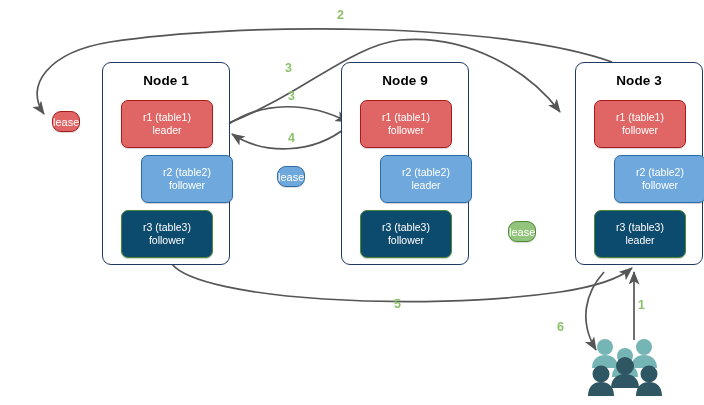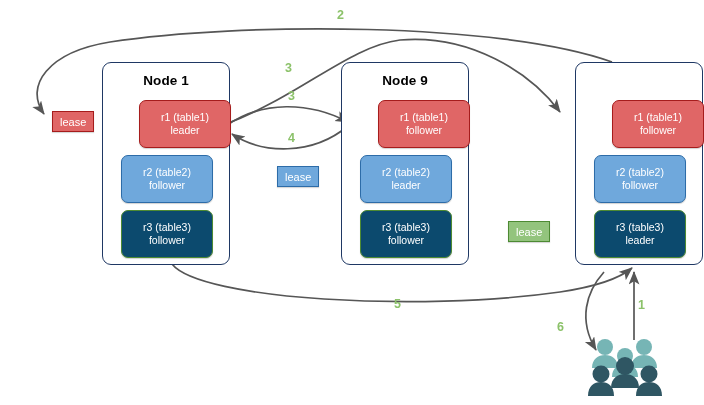--- a/index.html
+++ b/index.html
@@ -47,30 +47,30 @@
     display: flex;
     flex-direction: column;
     align-items: center;
     justify-content: center;
     color: #ffffff;
     font-size: 10.5px;
     line-height: 13px;
     text-align: center;
     box-shadow: 0 1px 1px rgba(0,0,0,.18);
   }
-  .rep-red   { background: #e06666; border: 1.4px solid #a61c1c; margin-left: 18px; }
-  .rep-blue  { background: #6fa8dc; border: 1.4px solid #2d6ca8; }
+  .rep-red   { background: #e06666; border: 1.4px solid #a61c1c; }
+  .rep-blue  { background: #6fa8dc; border: 1.4px solid #2d6ca8; margin-left: 20px; }
   .rep-green { background: #0c4a6e; border: 1.4px solid #4d8a33; }
 
   
   .lease {
     position: absolute;
     height: 21px;
-    padding: 0 7px;
-    border-radius: 0;
+    padding: 0 0;
+    border-radius: 9px;
     display: flex;
     align-items: center;
     justify-content: center;
     color: #ffffff;
     font-size: 11px;
     z-index: 3;
     box-shadow: 0 1px 1px rgba(0,0,0,.15);
   }
   .lease-red   { background: #e06666; border: 1.4px solid #a61c1c; }
   .lease-blue  { background: #6fa8dc; border: 1.4px solid #2d6ca8; }
@@ -144,20 +144,21 @@
       <span>r2 (table2)</span>
       <span>leader</span>
     </div>
     <div class="replica rep-green" style="top:147px;">
       <span>r3 (table3)</span>
       <span>follower</span>
     </div>
   </div>
 
   <div class="node" id="node3" style="left:575px; top:62px; width:128px; height:203px;">
+    <div class="node-title">Node 3</div>
     <div class="replica rep-red" style="top:37px;">
       <span>r1 (table1)</span>
       <span>follower</span>
     </div>
     <div class="replica rep-blue" style="top:92px;">
       <span>r2 (table2)</span>
       <span>follower</span>
     </div>
     <div class="replica rep-green" style="top:147px;">
       <span>r3 (table3)</span>

